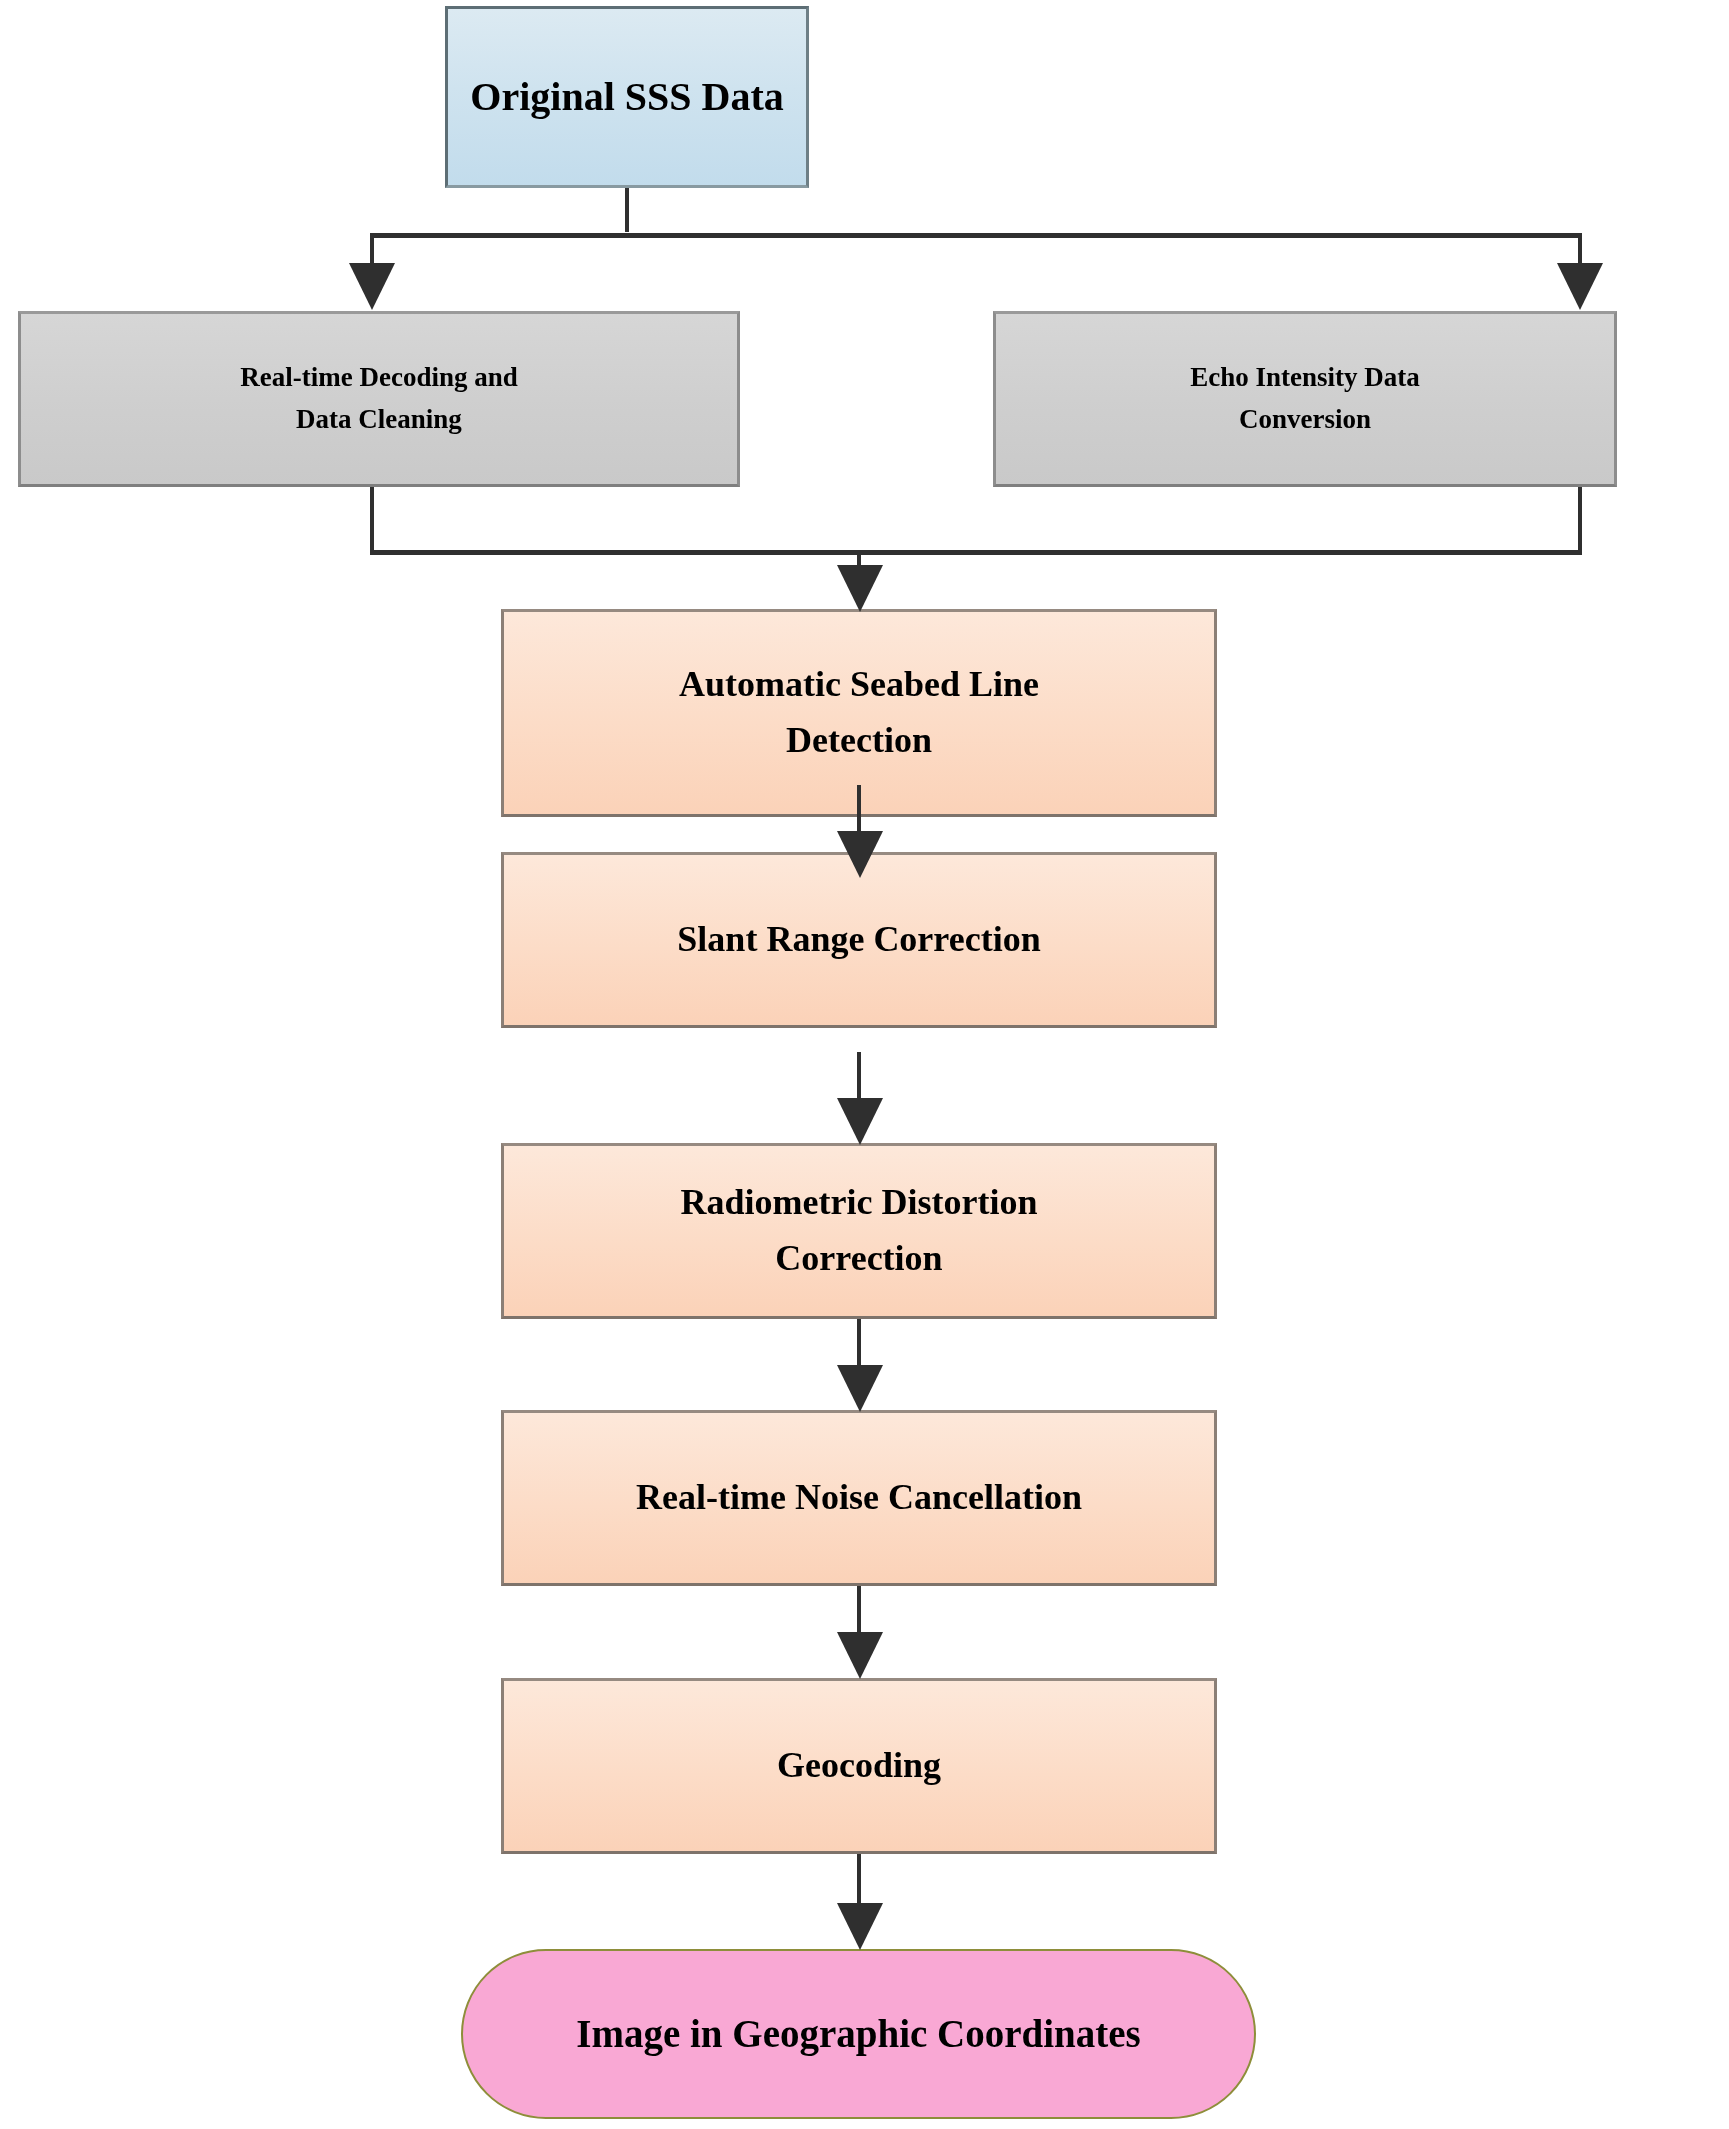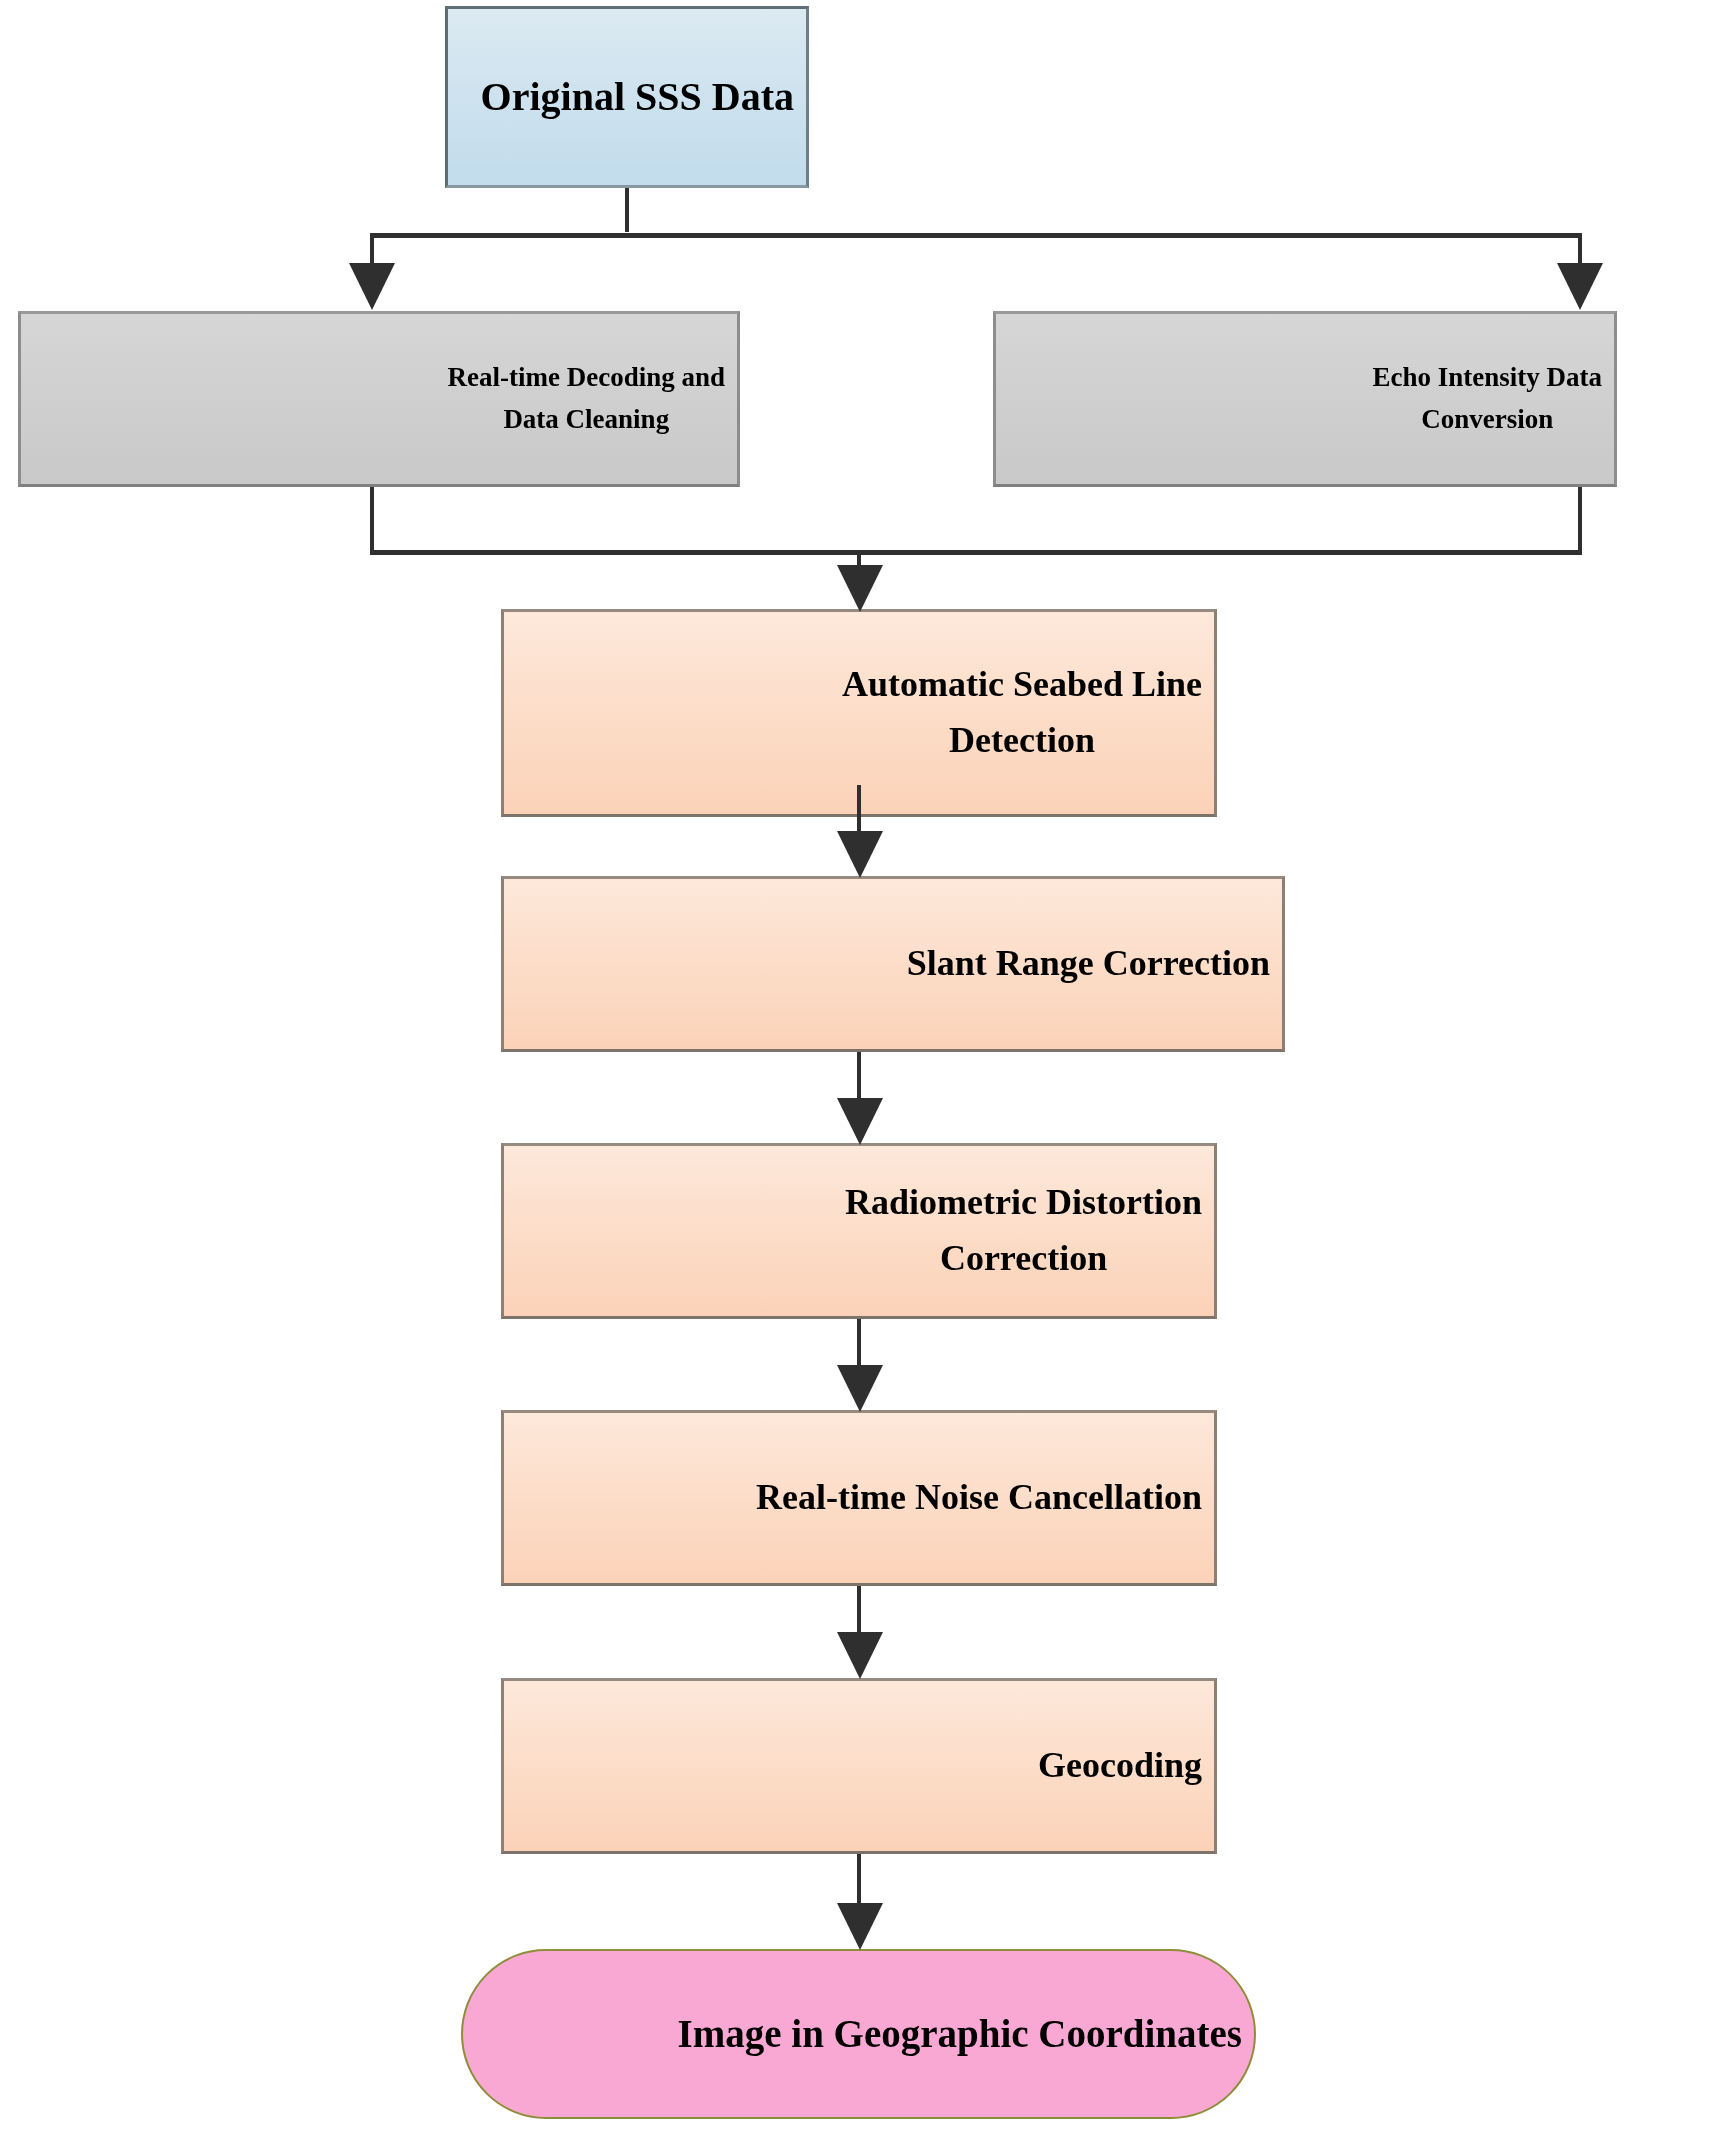--- a/index.html
+++ b/index.html
@@ -18,21 +18,21 @@
     background: #ffffff;
     overflow: hidden;
   }
 
   
   .node {
     position: absolute;
     box-sizing: border-box;
     display: flex;
     align-items: center;
-    justify-content: flex-end;
+    justify-content: center;
     text-align: center;
     color: #000000;
     font-weight: bold;
     line-height: 1.55;
   }
   .node .label {
     display: block;
     white-space: pre-line;
     padding: 0 12px;
   }
@@ -106,21 +106,21 @@
   <div class="node node-gray" style="left:993px; top:311px; width:624px; height:176px;">
     <span class="label">Echo Intensity Data
 Conversion</span>
   </div>
 
   <div class="node node-peach" style="left:501px; top:609px; width:716px; height:208px;">
     <span class="label">Automatic Seabed Line
 Detection</span>
   </div>
 
-  <div class="node node-peach" style="left:501px; top:876px; width:784px; height:176px;">
+  <div class="node node-peach" style="left:501px; top:852px; width:716px; height:176px;">
     <span class="label">Slant Range Correction</span>
   </div>
 
   <div class="node node-peach" style="left:501px; top:1143px; width:716px; height:176px;">
     <span class="label">Radiometric Distortion
 Correction</span>
   </div>
 
   <div class="node node-peach" style="left:501px; top:1678px; width:716px; height:176px;">
     <span class="label">Geocoding</span>

